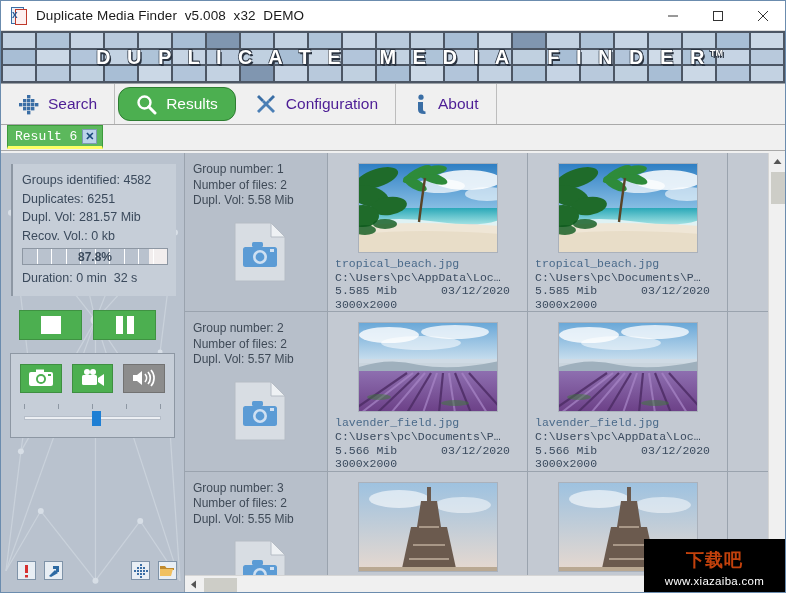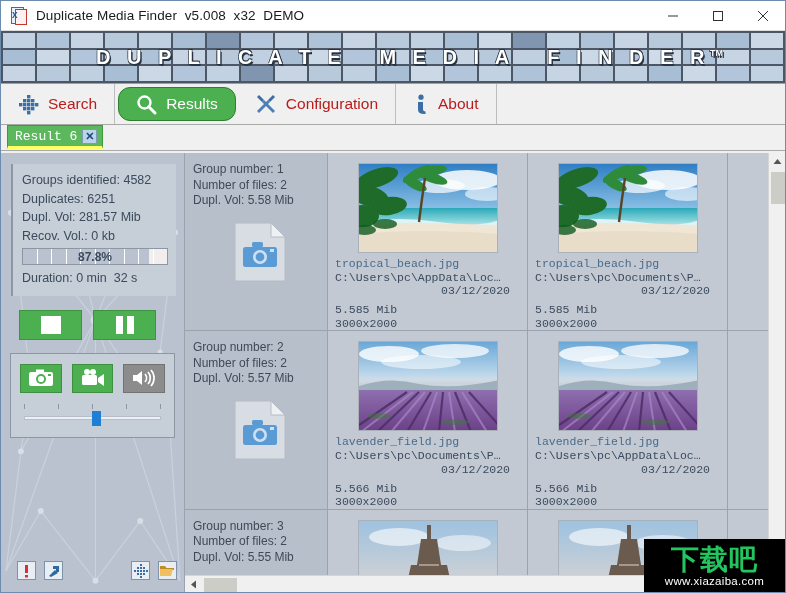--- a/index.html
+++ b/index.html
@@ -86,21 +86,21 @@
   
   .tabbar {
     height: 41px; background: #f0f0f0;
     display: flex; align-items: stretch;
     border-bottom: 1px solid #a9a9a9;
   }
   .tab {
     display: flex; align-items: center; gap: 9px;
     padding: 0 17px;
     border-right: 1px solid #bdbdbd;
-    font-size: 15.5px; color: #b91c1c;
+    font-size: 15.5px; color: #4c1d95;
     position: relative;
   }
   .tab.active {
     background: #4caf50; color: #ffffff;
     margin: 3px 2px 3px 3px;
     border: 1px solid #2e7d32; border-radius: 12px;
   }
   .tab-icon { display: flex; align-items: center; }
 
   
@@ -272,21 +272,21 @@
     background: #9ab;
   }
   .fmeta {
     width: 100%; padding: 4px 0 0 7px;
     font-family: "Liberation Mono", monospace;
     font-size: 11.5px; line-height: 13.6px;
     color: #3a4a5e; white-space: pre;
   }
   .fmeta .name { color: #4a6a8a; }
   .fmeta .row3 { display: flex; }
-  .fmeta .row3 .sz { width: 106px; margin-top: 19px; }
+  .fmeta .row3 .sz { width: 106px; }
 
   
   .vscroll {
     position: absolute; right: 0; top: 0; bottom: 17px; width: 17px;
     background: #f0f0f0; border-left: 1px solid #d5d5d5;
   }
   .vs-arrow {
     height: 17px; display: flex; align-items: center; justify-content: center;
     background: #f0f0f0;
   }
@@ -312,21 +312,21 @@
   }
 
   
   .watermark {
     position: absolute; right: 0; bottom: 0;
     width: 141px; height: 53px; background: #000000;
     display: flex; flex-direction: column;
     align-items: center; justify-content: center;
   }
   .wm-cn {
-    color: #22c55e; font-size: 28px; font-weight: bold;
+    color: #c2410c; font-size: 18px; font-weight: bold;
     letter-spacing: 1px; line-height: 30px;
     font-family: "DejaVu Sans", sans-serif;
   }
   .wm-url {
     color: #ffffff; font-size: 11.5px; letter-spacing: .3px;
     font-family: "Liberation Sans", sans-serif;
   }
 </style>
 </head>
 <body>

